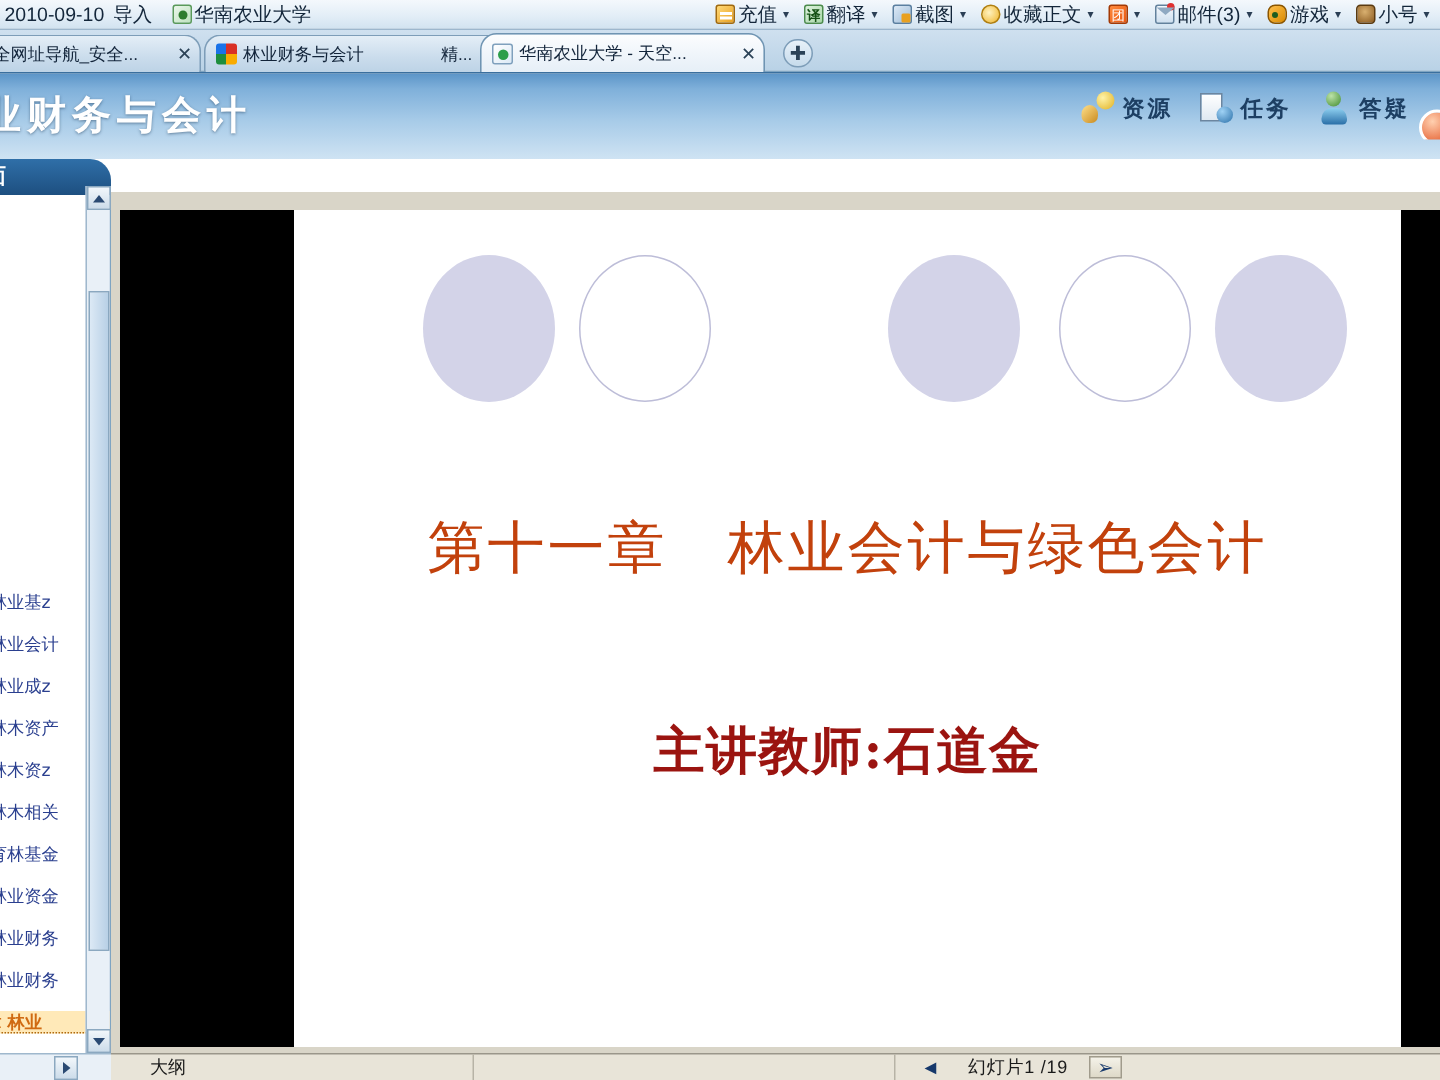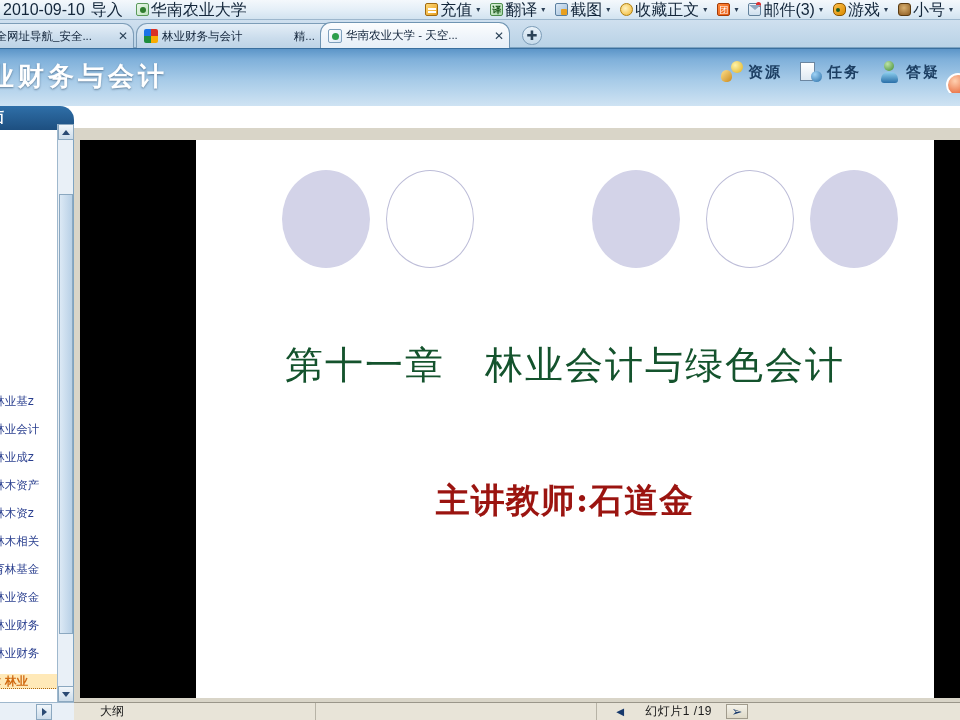--- a/index.html
+++ b/index.html
@@ -12,21 +12,21 @@
 
   
   .toolbar {
     position: absolute; left: 0; top: 0; width: 960px; height: 20px;
     background: linear-gradient(to bottom,#f4f8fc 0%,#e3eef7 55%,#d2e3f0 100%);
     border-bottom: 1px solid #9db7cd;
     display: flex; align-items: center; font-size: 11.5px; color: #13263a;
     white-space: nowrap; overflow: hidden;
   }
   .tb-item { display: flex; align-items: center; height: 20px; padding: 0 3px; gap: 2px; }
-  .tb-text { font-size: 16px; line-height: 20px; }
+  .tb-text { font-size: 13px; line-height: 20px; }
   .tb-caret { color: #2b3f55; font-size: 8px; padding: 0 4px 0 2px; }
   .tb-ico {
     width: 13px; height: 13px; border-radius: 2px; display: inline-block;
     flex: 0 0 13px; position: relative;
   }
   .ico-scnu { background: linear-gradient(135deg,#eaf6ea,#bfe3bf); border: 1px solid #5a9a5a; }
   .ico-scnu::after { content:""; position:absolute; left:3px; top:3px; width:6px;height:6px; background:#2f7d2f; border-radius:50%;}
   .ico-chongzhi { background: linear-gradient(135deg,#ffd979,#e8a020); border: 1px solid #a06a10; }
   .ico-chongzhi::after{content:"";position:absolute;left:2px;top:4px;width:8px;height:2px;background:#fff;box-shadow:0 3px 0 #fff;}
   .ico-fanyi { background: linear-gradient(135deg,#ddf2dd,#a8d8a8); border: 1px solid #4c8c4c; color:#155115; font-size:9px; text-align:center; line-height:12px; font-weight:bold;}
@@ -179,21 +179,21 @@
   }
   .slide {
     position: absolute; left: 196px; top: 140px; width: 738px; height: 558px;
     background: #ffffff; overflow: hidden;
   }
   .deco { position: absolute; border-radius: 50%; }
   .deco.fill { background: #d3d3e8; }
   .deco.outline { background: transparent; border: 1px solid #bdbdd8; }
   .slide-title {
     position: absolute; left: 0; right: 0; top: 200px;
-    text-align: center; font-size: 38px; color: #14532d;
+    text-align: center; font-size: 38px; color: #c2410c;
     font-family: "DejaVu Serif", serif; letter-spacing: 2px; white-space: nowrap;
   }
   .slide-subtitle {
     position: absolute; left: 0; right: 0; top: 338px;
     text-align: center; font-size: 34px; color: #9b1410; font-weight: bold;
     font-family: "DejaVu Serif", serif; letter-spacing: 1px; white-space: nowrap;
   }
 
   
   .statusbar {

